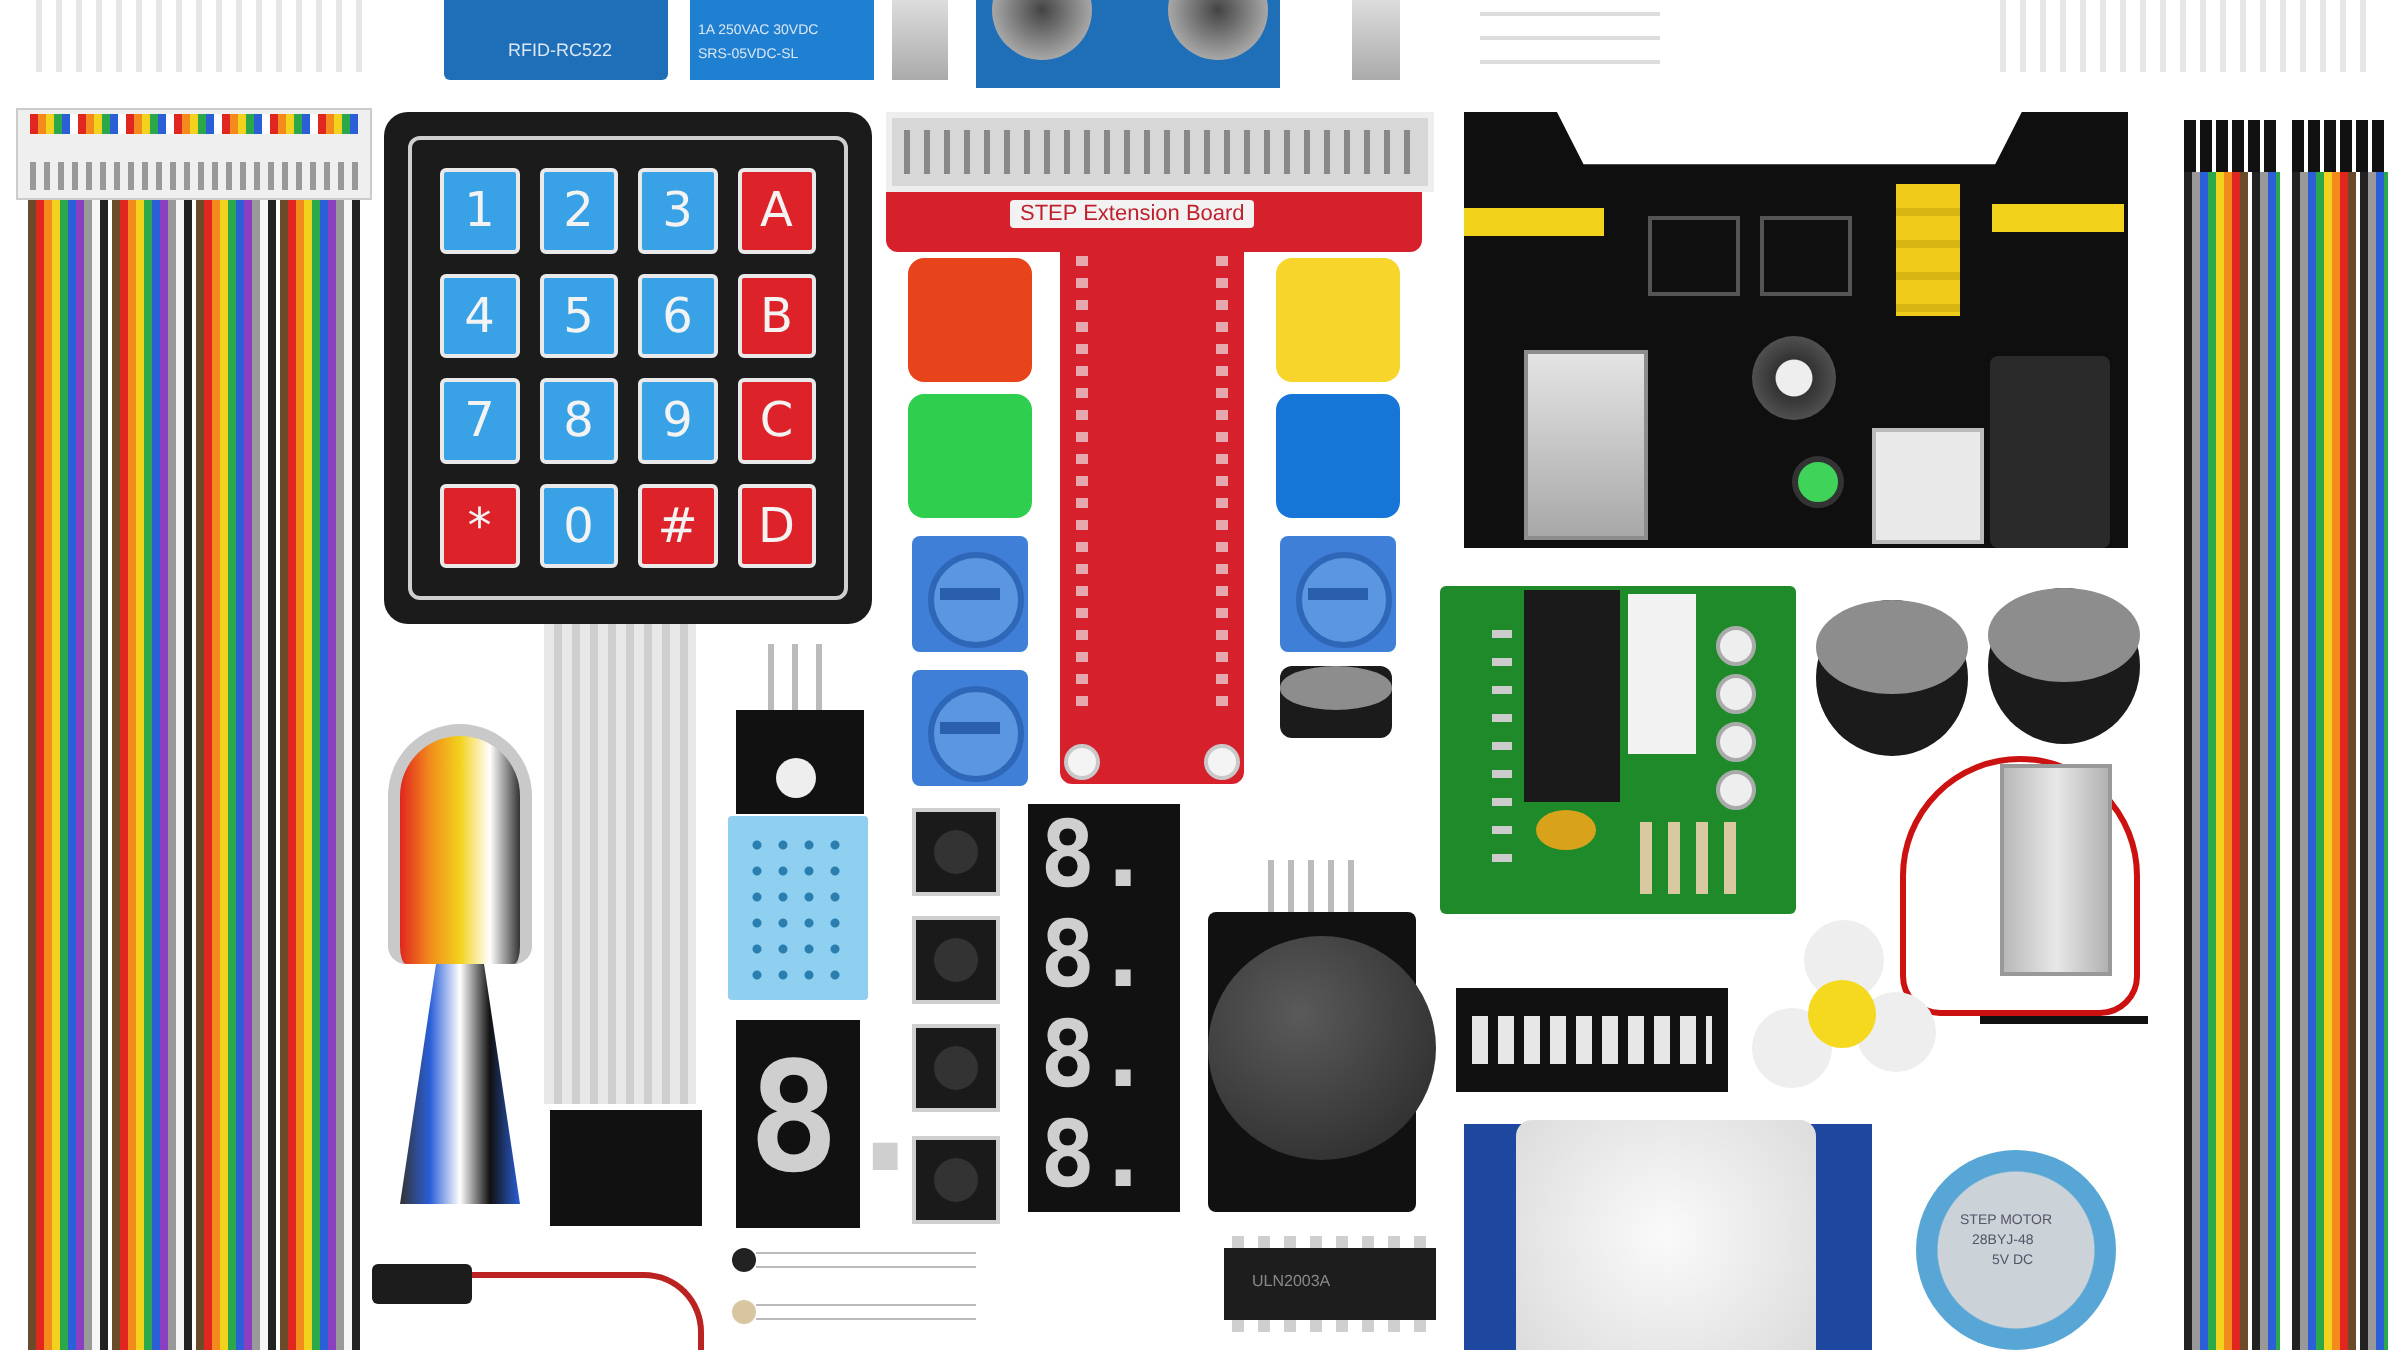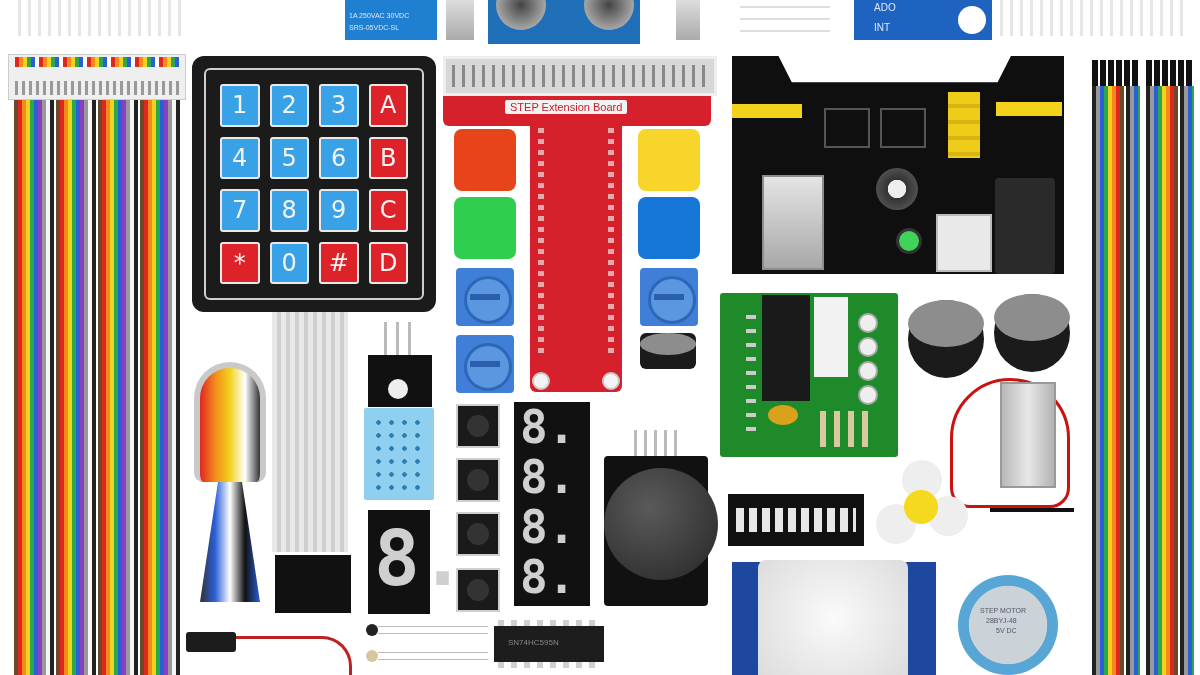--- a/index.html
+++ b/index.html
@@ -66,41 +66,39 @@
 .tiny{position:absolute;font-size:9px;color:#dce7f5}
 </style>
 </head>
 <body>
 
 <div class="stage">
 
   <div class="abs" style="left:18px;top:0;width:170px;height:36px;background:repeating-linear-gradient(90deg,#e6e6e6 0 3px,transparent 3px 10px)"></div>
   <div class="abs" style="left:1000px;top:0;width:190px;height:36px;background:repeating-linear-gradient(90deg,#e6e6e6 0 3px,transparent 3px 10px)"></div>
 
+  <div class="abs" style="left:222px;top:0;width:112px;height:40px;background:#1f6fb8;border-radius:0 0 3px 3px">
+    <span class="tiny" style="left:32px;top:20px">RFID-RC522</span>
+  </div>
 
   <div class="abs" style="left:345px;top:0;width:92px;height:40px;background:#1f7fd0">
     <span class="tiny" style="left:4px;top:12px;font-size:7px">1A 250VAC 30VDC</span>
     <span class="tiny" style="left:4px;top:24px;font-size:7px">SRS-05VDC-SL</span>
   </div>
 
   <div class="abs" style="left:446px;top:0;width:28px;height:40px;background:linear-gradient(#ddd,#aaa)"></div>
 
   <div class="abs" style="left:488px;top:0;width:152px;height:44px;background:#1f6fb8">
     <div class="abs" style="left:8px;top:-20px;width:50px;height:50px;border-radius:50%;background:radial-gradient(#444,#999 60%,#ccc)"></div>
     <div class="abs" style="left:96px;top:-20px;width:50px;height:50px;border-radius:50%;background:radial-gradient(#444,#999 60%,#ccc)"></div>
   </div>
   <div class="abs" style="left:676px;top:0;width:24px;height:40px;background:linear-gradient(#ddd,#aaa)"></div>
 
   <div class="abs" style="left:740px;top:6px;width:90px;height:30px;background:repeating-linear-gradient(180deg,#ddd 0 2px,transparent 2px 12px)"></div>
 
-  <div class="abs" style="left:854px;top:0;width:138px;height:40px;background:#1f63c0">
-    <span class="tiny" style="left:20px;top:2px;font-size:10px">ADO</span>
-    <span class="tiny" style="left:20px;top:22px;font-size:10px">INT</span>
-    <div class="abs" style="left:104px;top:6px;width:28px;height:28px;border-radius:50%;background:#fff"></div>
-  </div>
 
   <div class="abs" style="left:8px;top:54px;width:178px;height:46px;background:#efefef;border:1px solid #ccc">
     <div class="abs" style="left:6px;top:26px;right:6px;height:14px;background:repeating-linear-gradient(90deg,#999 0 3px,transparent 3px 7px)"></div>
     <div class="abs" style="left:6px;top:2px;right:6px;height:10px;background:repeating-linear-gradient(90deg,#e0261f 0 4px,#f28b1c 4px 8px,#f2d21c 8px 12px,#2aa84a 12px 16px,#2a5fd8 16px 20px,#fff 20px 24px)"></div>
   </div>
 
   <div class="abs" style="left:14px;top:100px;width:166px;height:575px;background:repeating-linear-gradient(90deg,#6b4a2a 0 4px,#e0261f 4px 8px,#f28b1c 8px 12px,#f2d21c 12px 16px,#2aa84a 16px 20px,#2a5fd8 20px 24px,#8a3fc0 24px 28px,#999 28px 32px,#f6f6f6 32px 36px,#222 36px 40px,#fff 40px 42px)"></div>
 
   <div class="abs" style="left:1092px;top:60px;width:48px;height:615px;background:repeating-linear-gradient(90deg,#222 0 4px,#999 4px 8px,#2a5fd8 8px 12px,#2aa84a 12px 16px,#f2d21c 16px 20px,#f28b1c 20px 24px,#e0261f 24px 28px,#6b4a2a 28px 32px,#fff 32px 34px)">
     <div class="abs" style="left:0;top:0;width:48px;height:26px;background:repeating-linear-gradient(90deg,#111 0 6px,#fff 6px 8px)"></div>
@@ -246,17 +244,17 @@
     <span class="abs" style="left:22px;top:32px;font-size:7px;color:#556">STEP MOTOR</span>
     <span class="abs" style="left:28px;top:42px;font-size:7px;color:#556">28BYJ-48</span>
     <span class="abs" style="left:38px;top:52px;font-size:7px;color:#556">5V DC</span>
   </div>
 
   <div class="abs" style="left:366px;top:624px;width:12px;height:12px;border-radius:50%;background:#222"></div>
   <div class="abs" style="left:378px;top:626px;width:110px;height:8px;border-top:1px solid #bbb;border-bottom:1px solid #bbb"></div>
   <div class="abs" style="left:366px;top:650px;width:12px;height:12px;border-radius:50%;background:#d8c6a0"></div>
   <div class="abs" style="left:378px;top:652px;width:110px;height:8px;border-top:1px solid #bbb;border-bottom:1px solid #bbb"></div>
 
-  <div class="ic" style="left:494px;top:626px;width:110px">
-    <span class="abs" style="left:14px;top:12px;font-size:8px;color:#888">SN74HC595N</span>
+  <div class="ic" style="left:612px;top:624px;width:106px">
+    <span class="abs" style="left:14px;top:12px;font-size:8px;color:#888">ULN2003A</span>
   </div>
 
 </div>
 
 </body></html>

